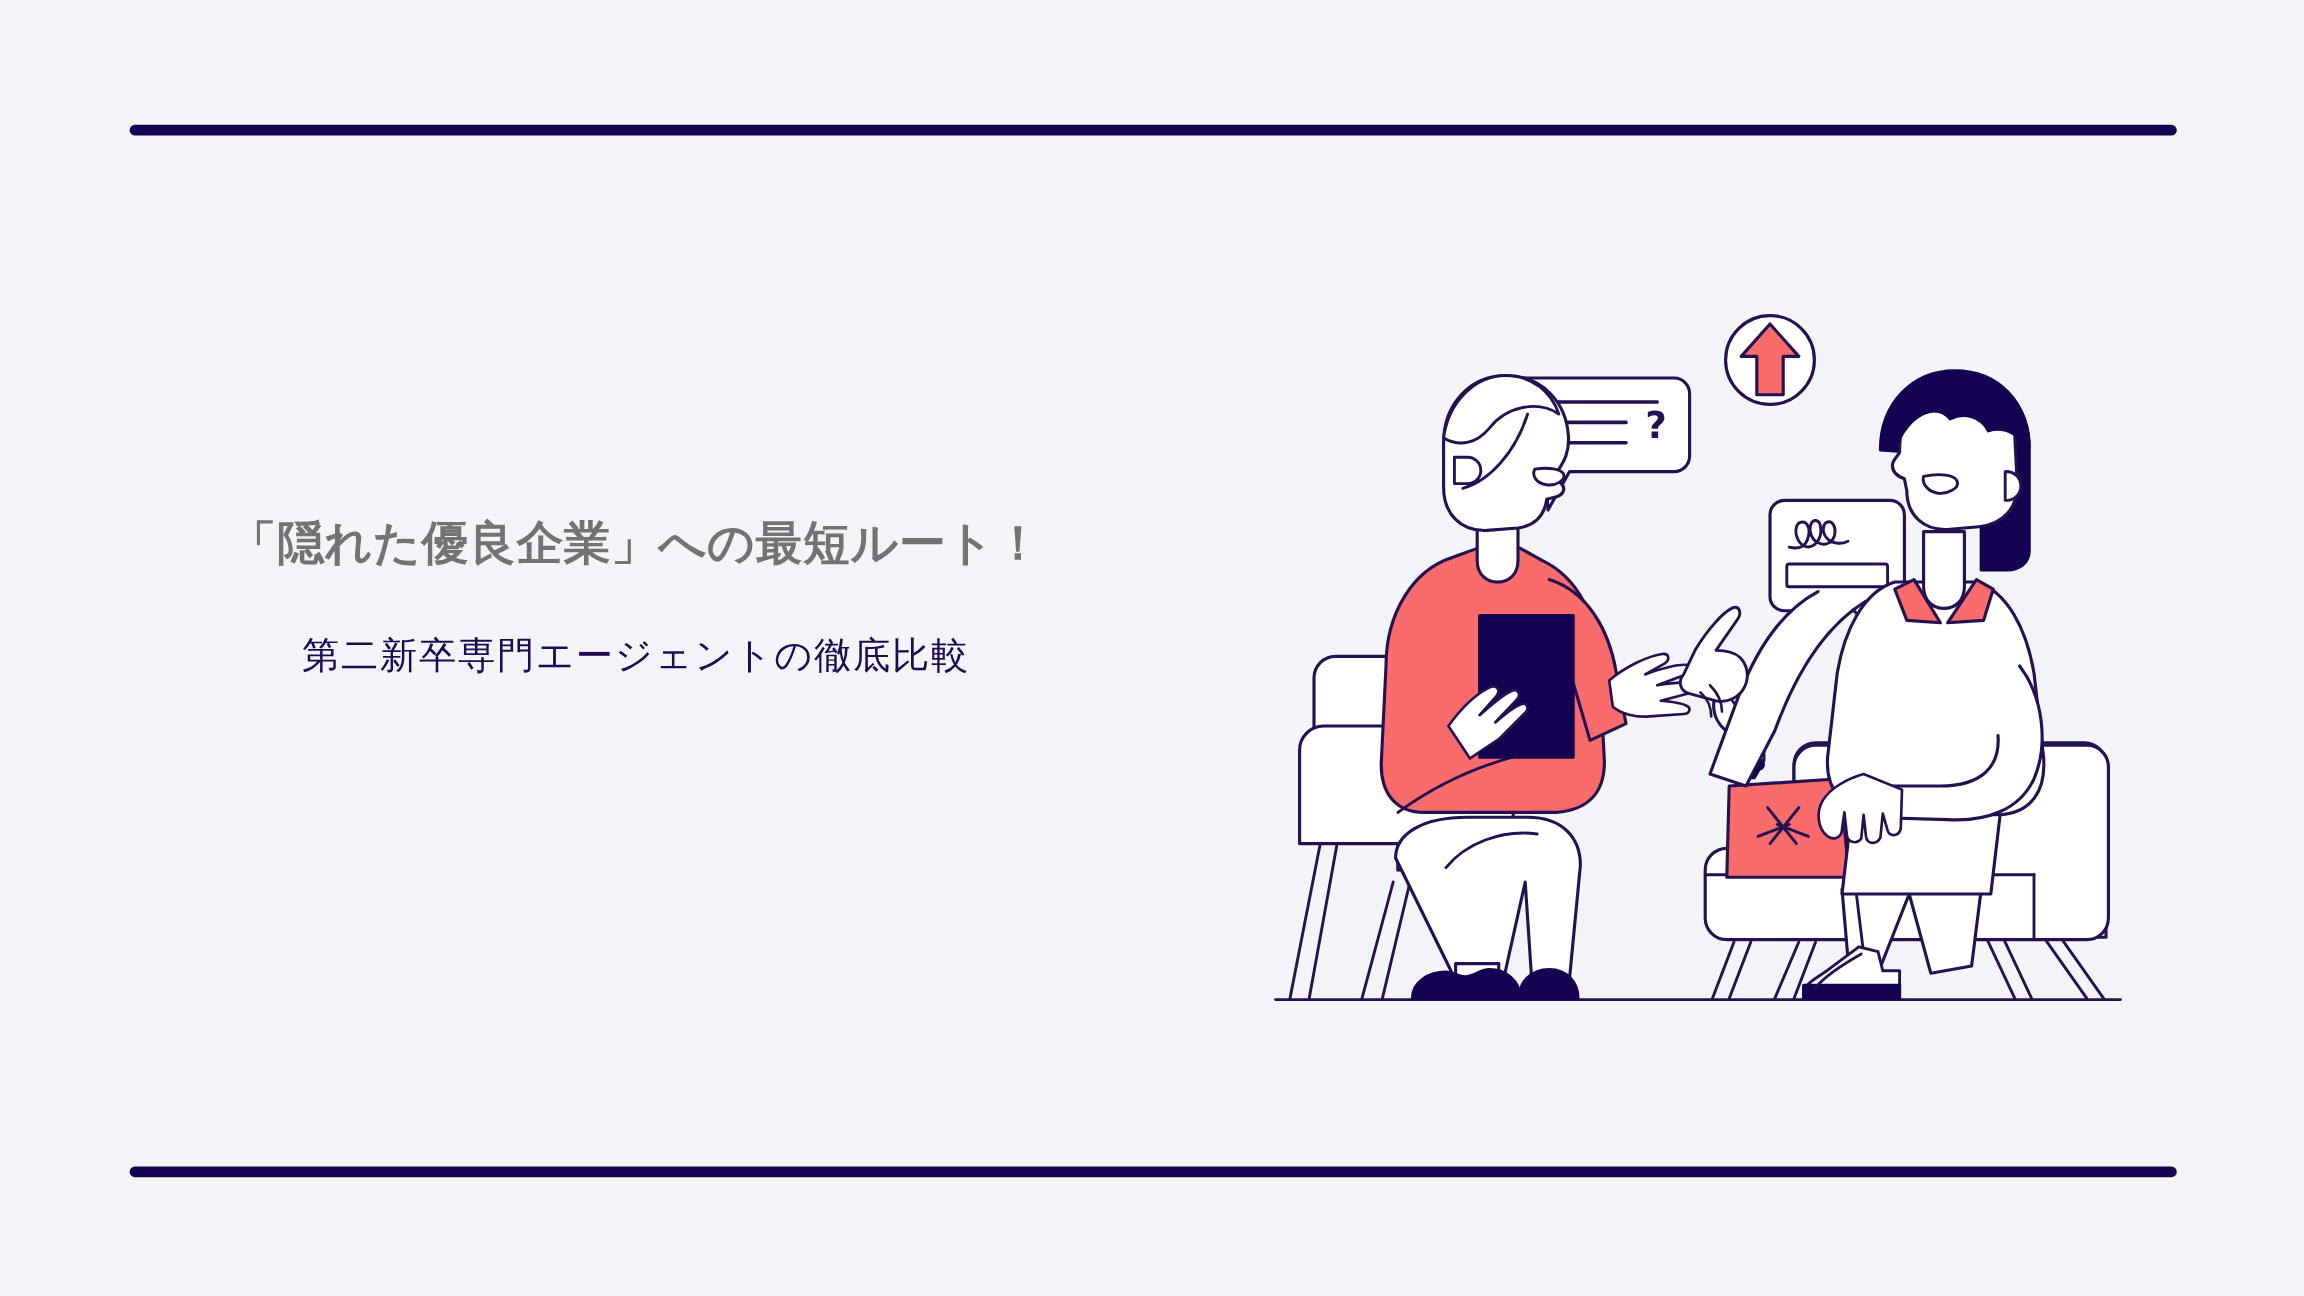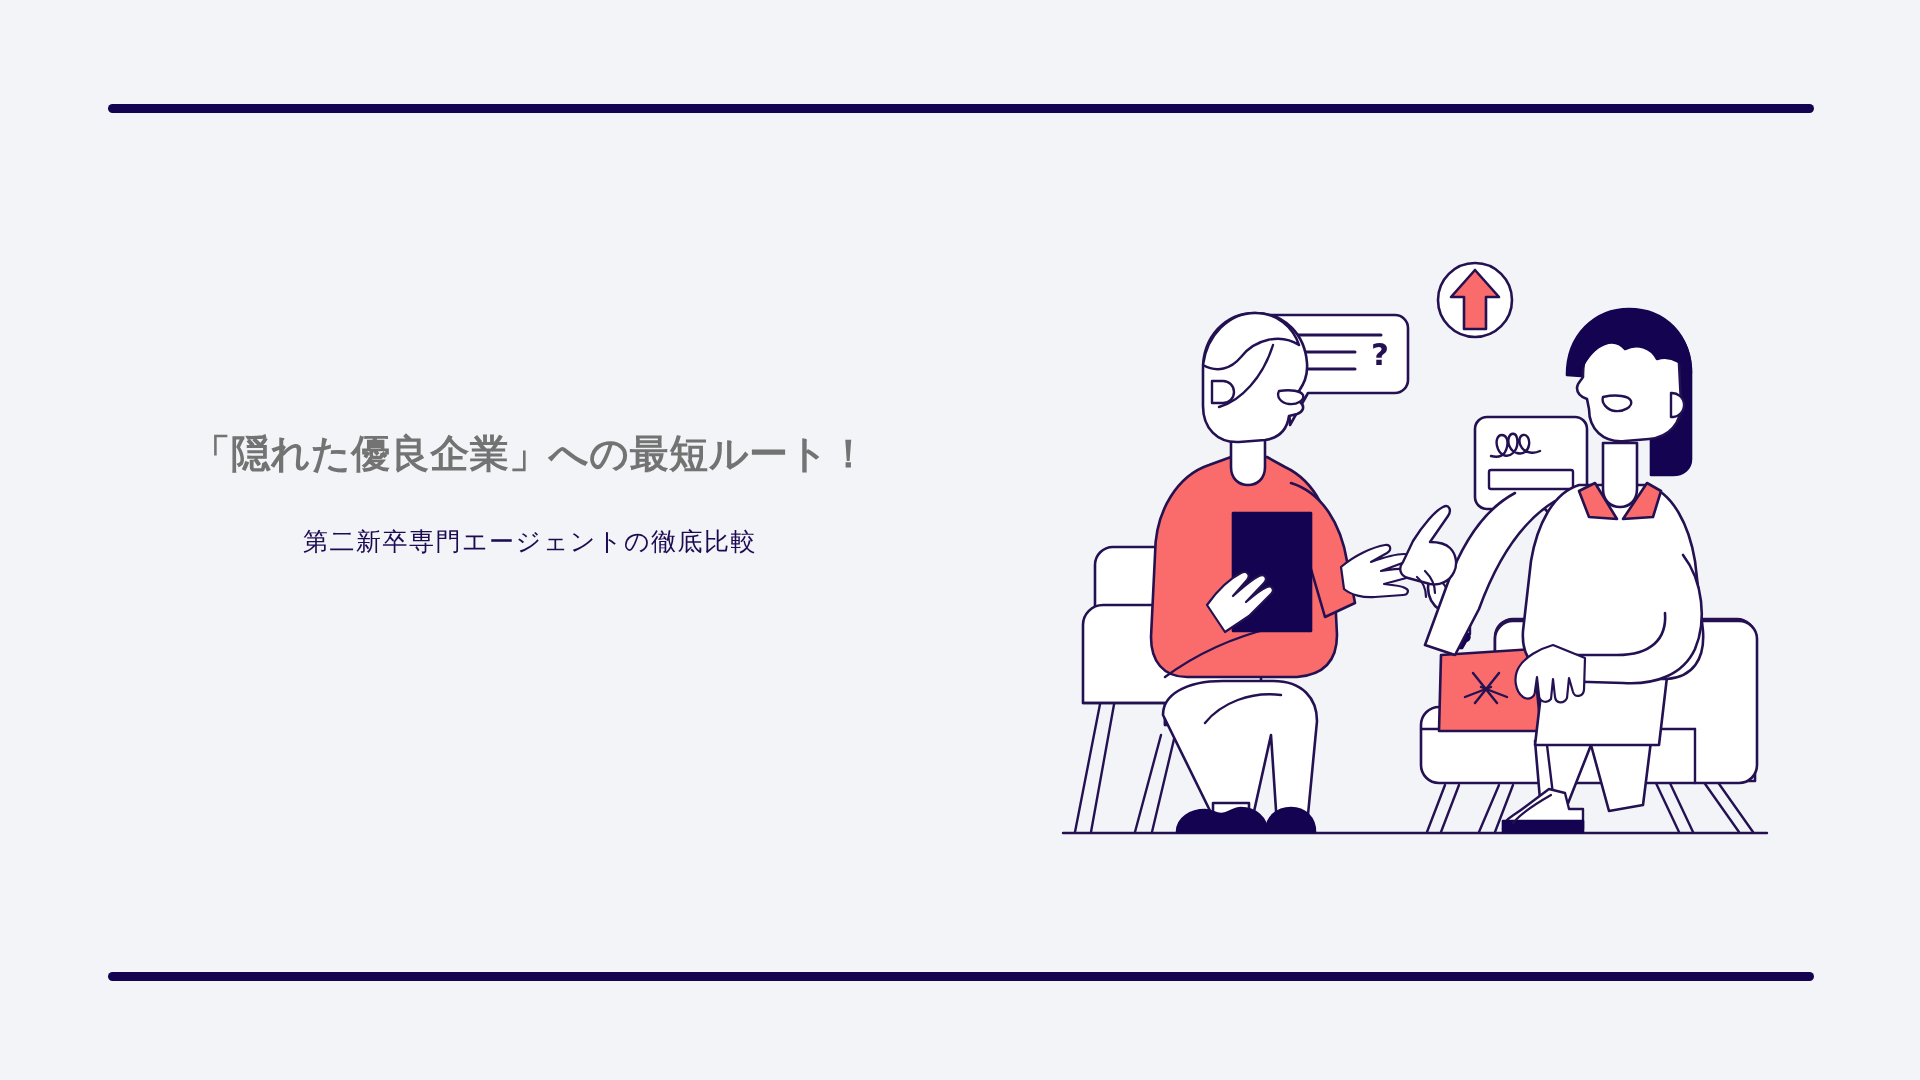--- a/index.html
+++ b/index.html
@@ -46,21 +46,21 @@
     font-size: 39px;
     line-height: 1.25;
     letter-spacing: 0.5px;
     white-space: nowrap;
   }
   .subtitle {
     margin: 44px 0 0 0;
     color: #1c0a52;
     font-family: "DejaVu Sans", "Liberation Sans", sans-serif;
     font-weight: 400;
-    font-size: 25px;
+    font-size: 31px;
     line-height: 1.55;
     letter-spacing: 1.5px;
   }
   .subtitle .line { display: block; }
 
   
   .illustration {
     position: absolute;
     left: 1055px;
     top: 225px;

